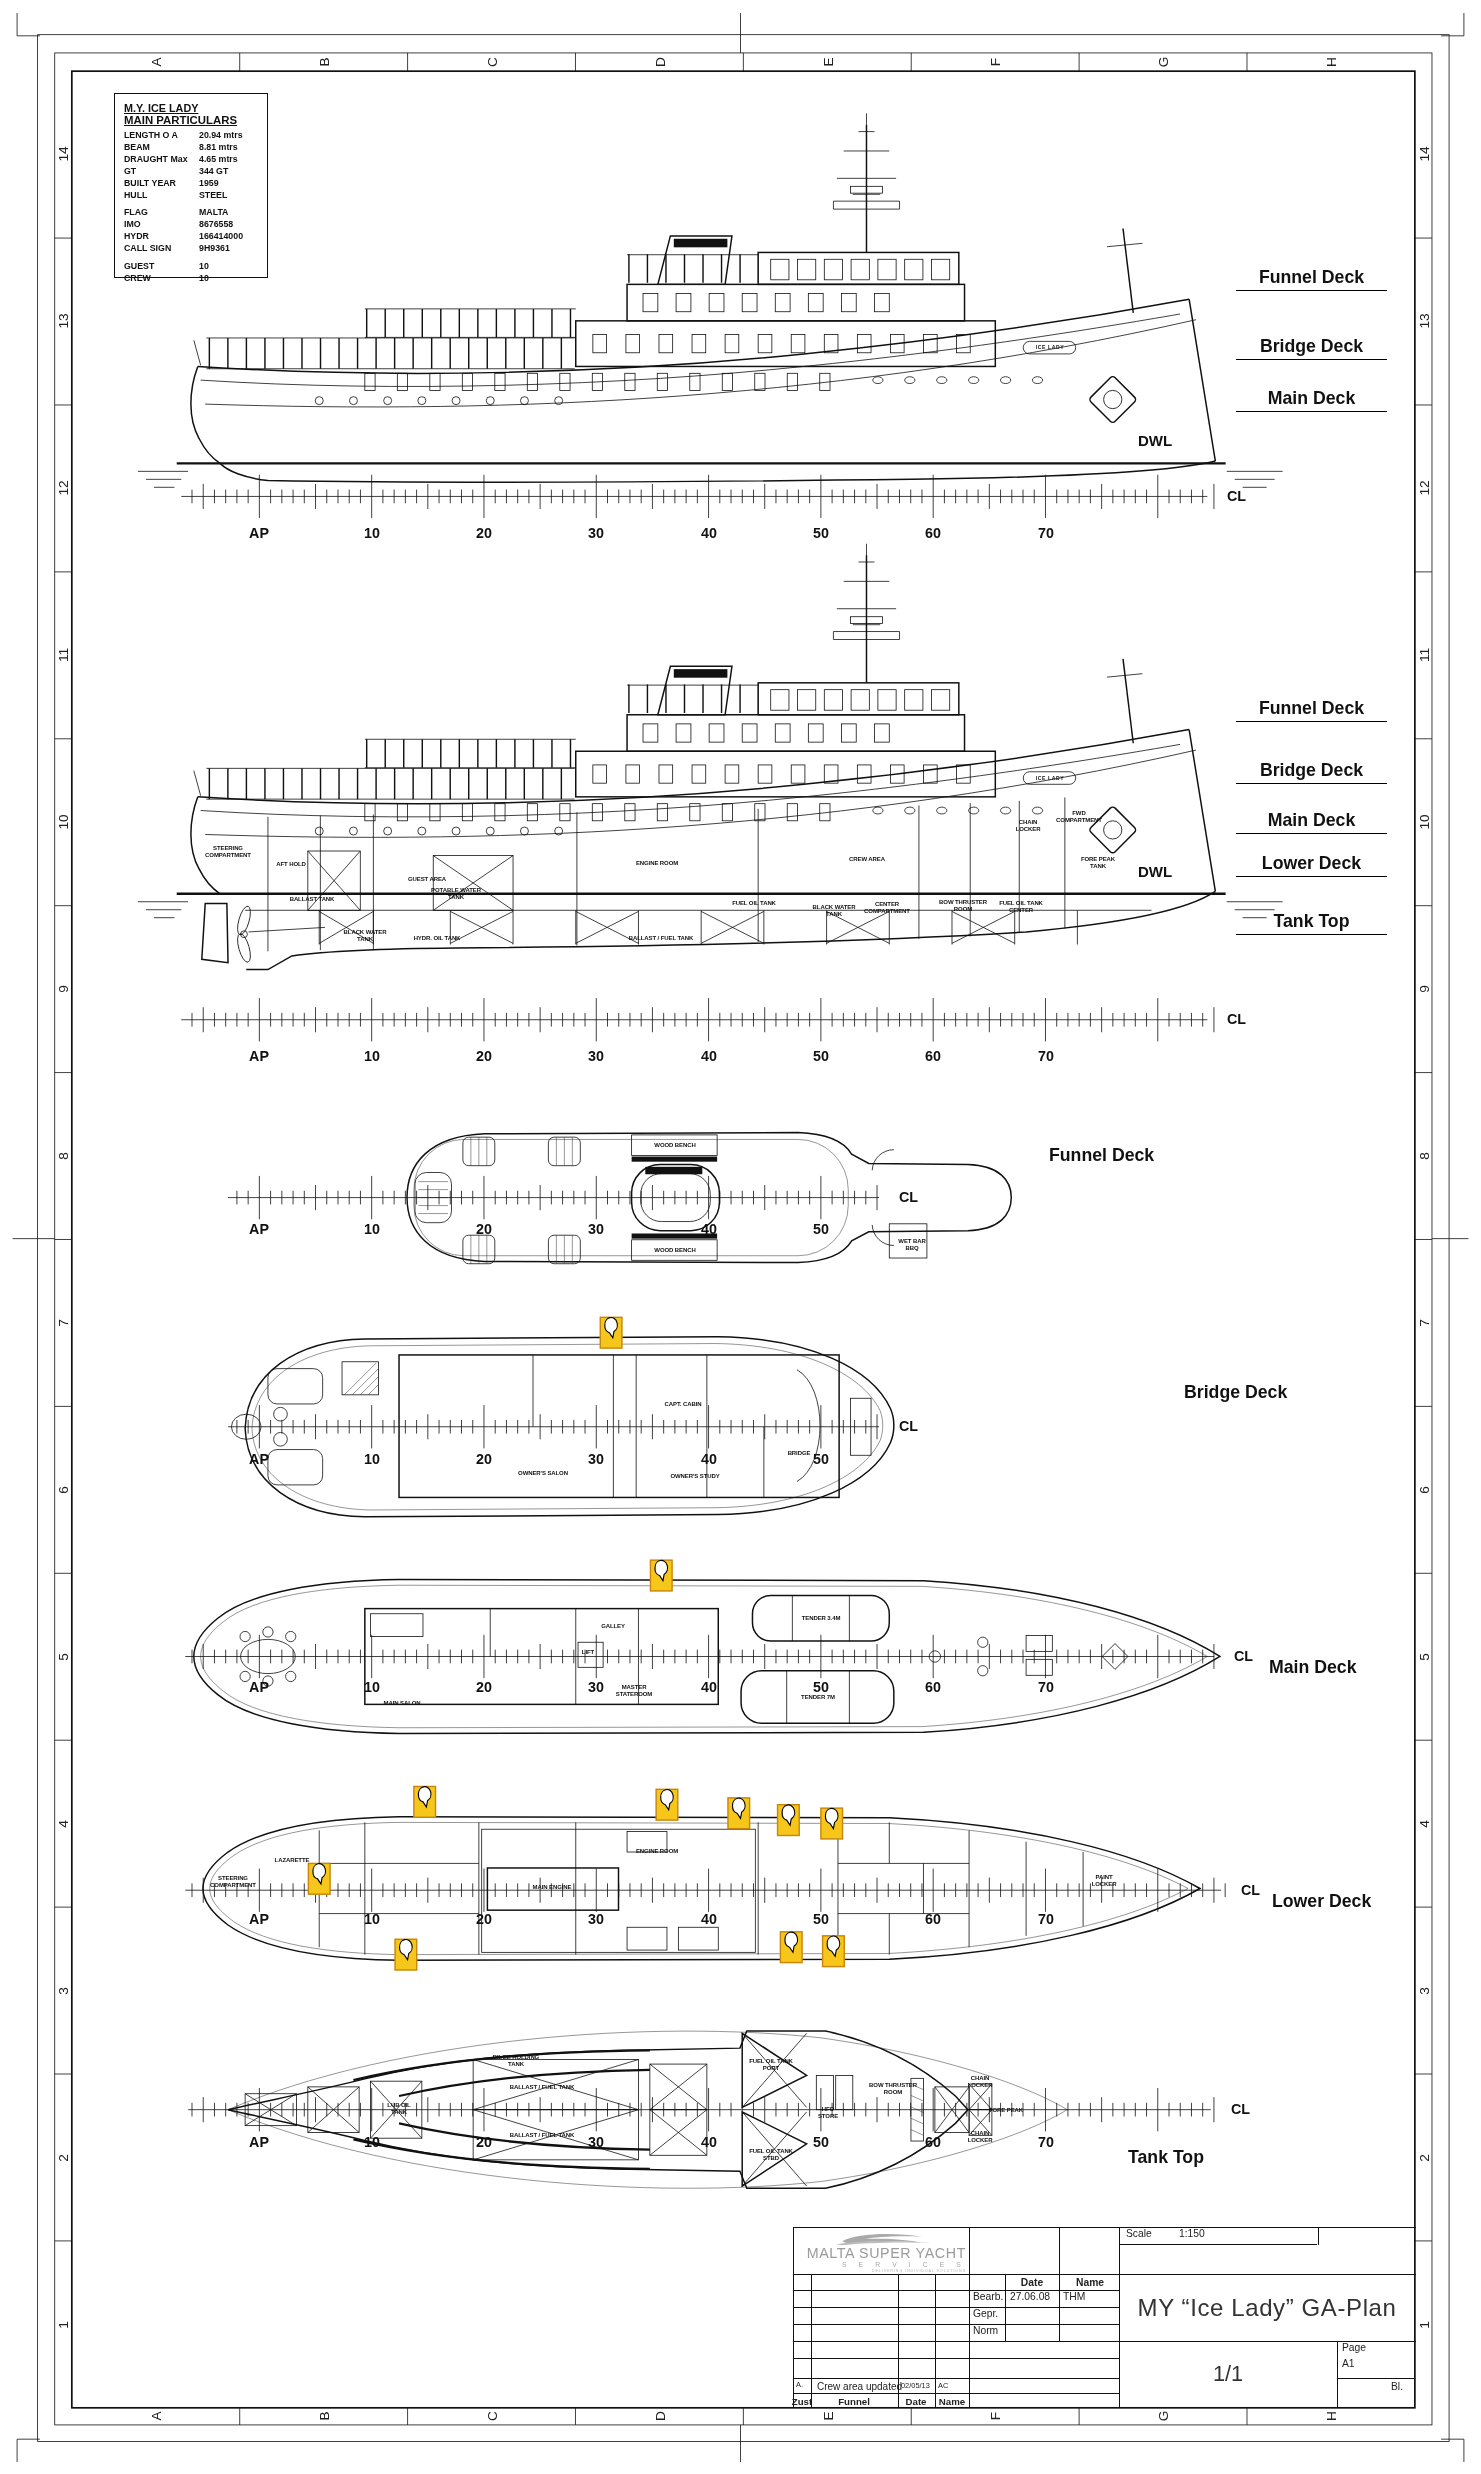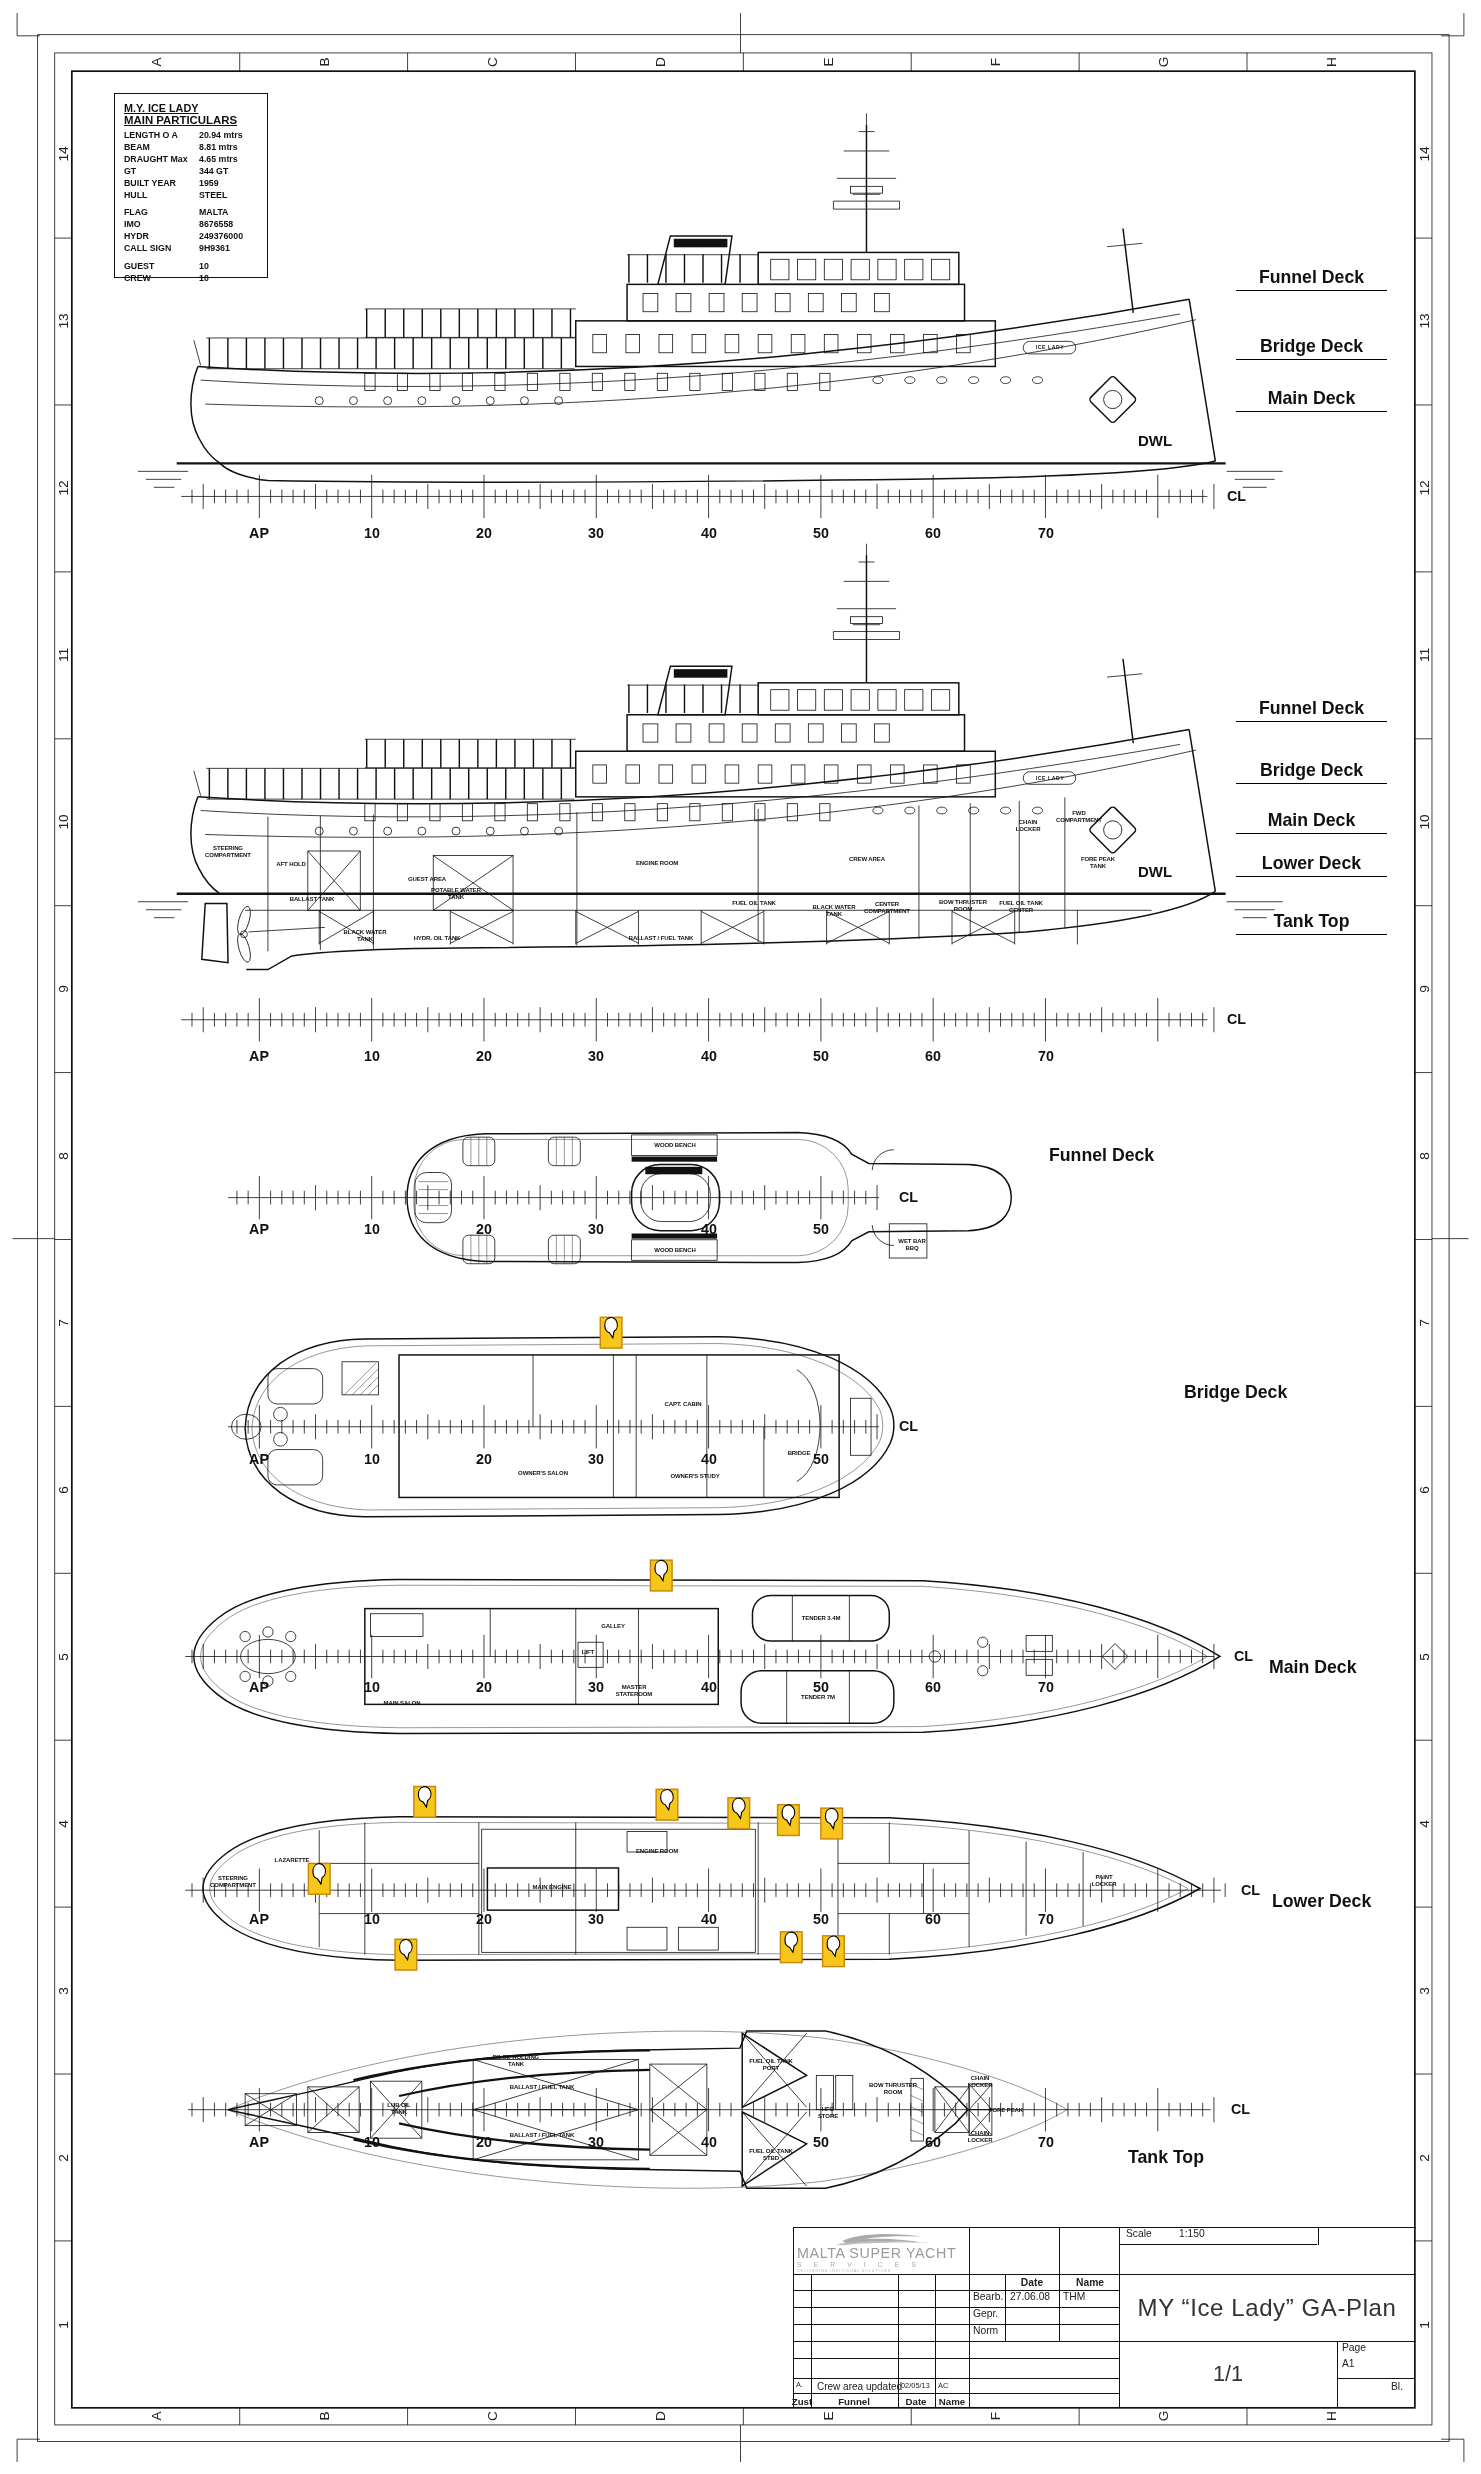--- a/index.html
+++ b/index.html
@@ -31,21 +31,21 @@
   #particulars .h1{font-size:10.8px;font-weight:bold;text-decoration:underline;}
   #particulars .h2{font-size:11.4px;font-weight:bold;text-decoration:underline;margin-bottom:3.4px;}
   .prow{display:flex;font-size:8.8px;font-weight:bold;line-height:12px;}
   .prow .pl{flex:0 0 75px;}
   
   .hl,.vl{position:absolute;background:#111;}
   .tbt{position:absolute;font-size:10.3px;white-space:pre;color:#222;}
   #tb-title{position:absolute;font-size:24px;color:#333;letter-spacing:0.6px;white-space:pre;
             transform:translate(-50%,-50%);font-weight:400;}
   #tb-sheet{position:absolute;font-size:21.7px;color:#333;transform:translate(-50%,-50%);font-weight:400;}
-  #logo{position:absolute;left:797px;top:2231px;width:169px;height:41px;text-align:left;}
+  #logo{position:absolute;left:797px;top:2231px;width:169px;height:41px;text-align:right;}
   #logo .l1t{font-size:14.3px;color:#9b9b9b;letter-spacing:0.6px;line-height:15px;}
   #logo .l2t{font-size:6.8px;color:#a8a8a8;letter-spacing:5.1px;line-height:8px;}
   #logo .l3t{font-size:3.7px;color:#b5b5b5;letter-spacing:0.9px;line-height:5.7px;}
 </style>
 </head>
 <body>
 
 <div id="sheet">
 
   
@@ -1051,21 +1051,21 @@
         <div class="prow" style="margin-top: 5.1px;">
           <span class="pl">FLAG</span>
           <span>MALTA</span>
         </div>
         <div class="prow">
           <span class="pl">IMO</span>
           <span>8676558</span>
         </div>
         <div class="prow">
           <span class="pl">HYDR</span>
-          <span>249376000</span>
+          <span>166414000</span>
         </div>
         <div class="prow">
           <span class="pl">CALL SIGN</span>
           <span>9H9361</span>
         </div>
         <div class="prow" style="margin-top: 5.1px;">
           <span class="pl">GUEST</span>
           <span>10</span>
         </div>
         <div class="prow">

